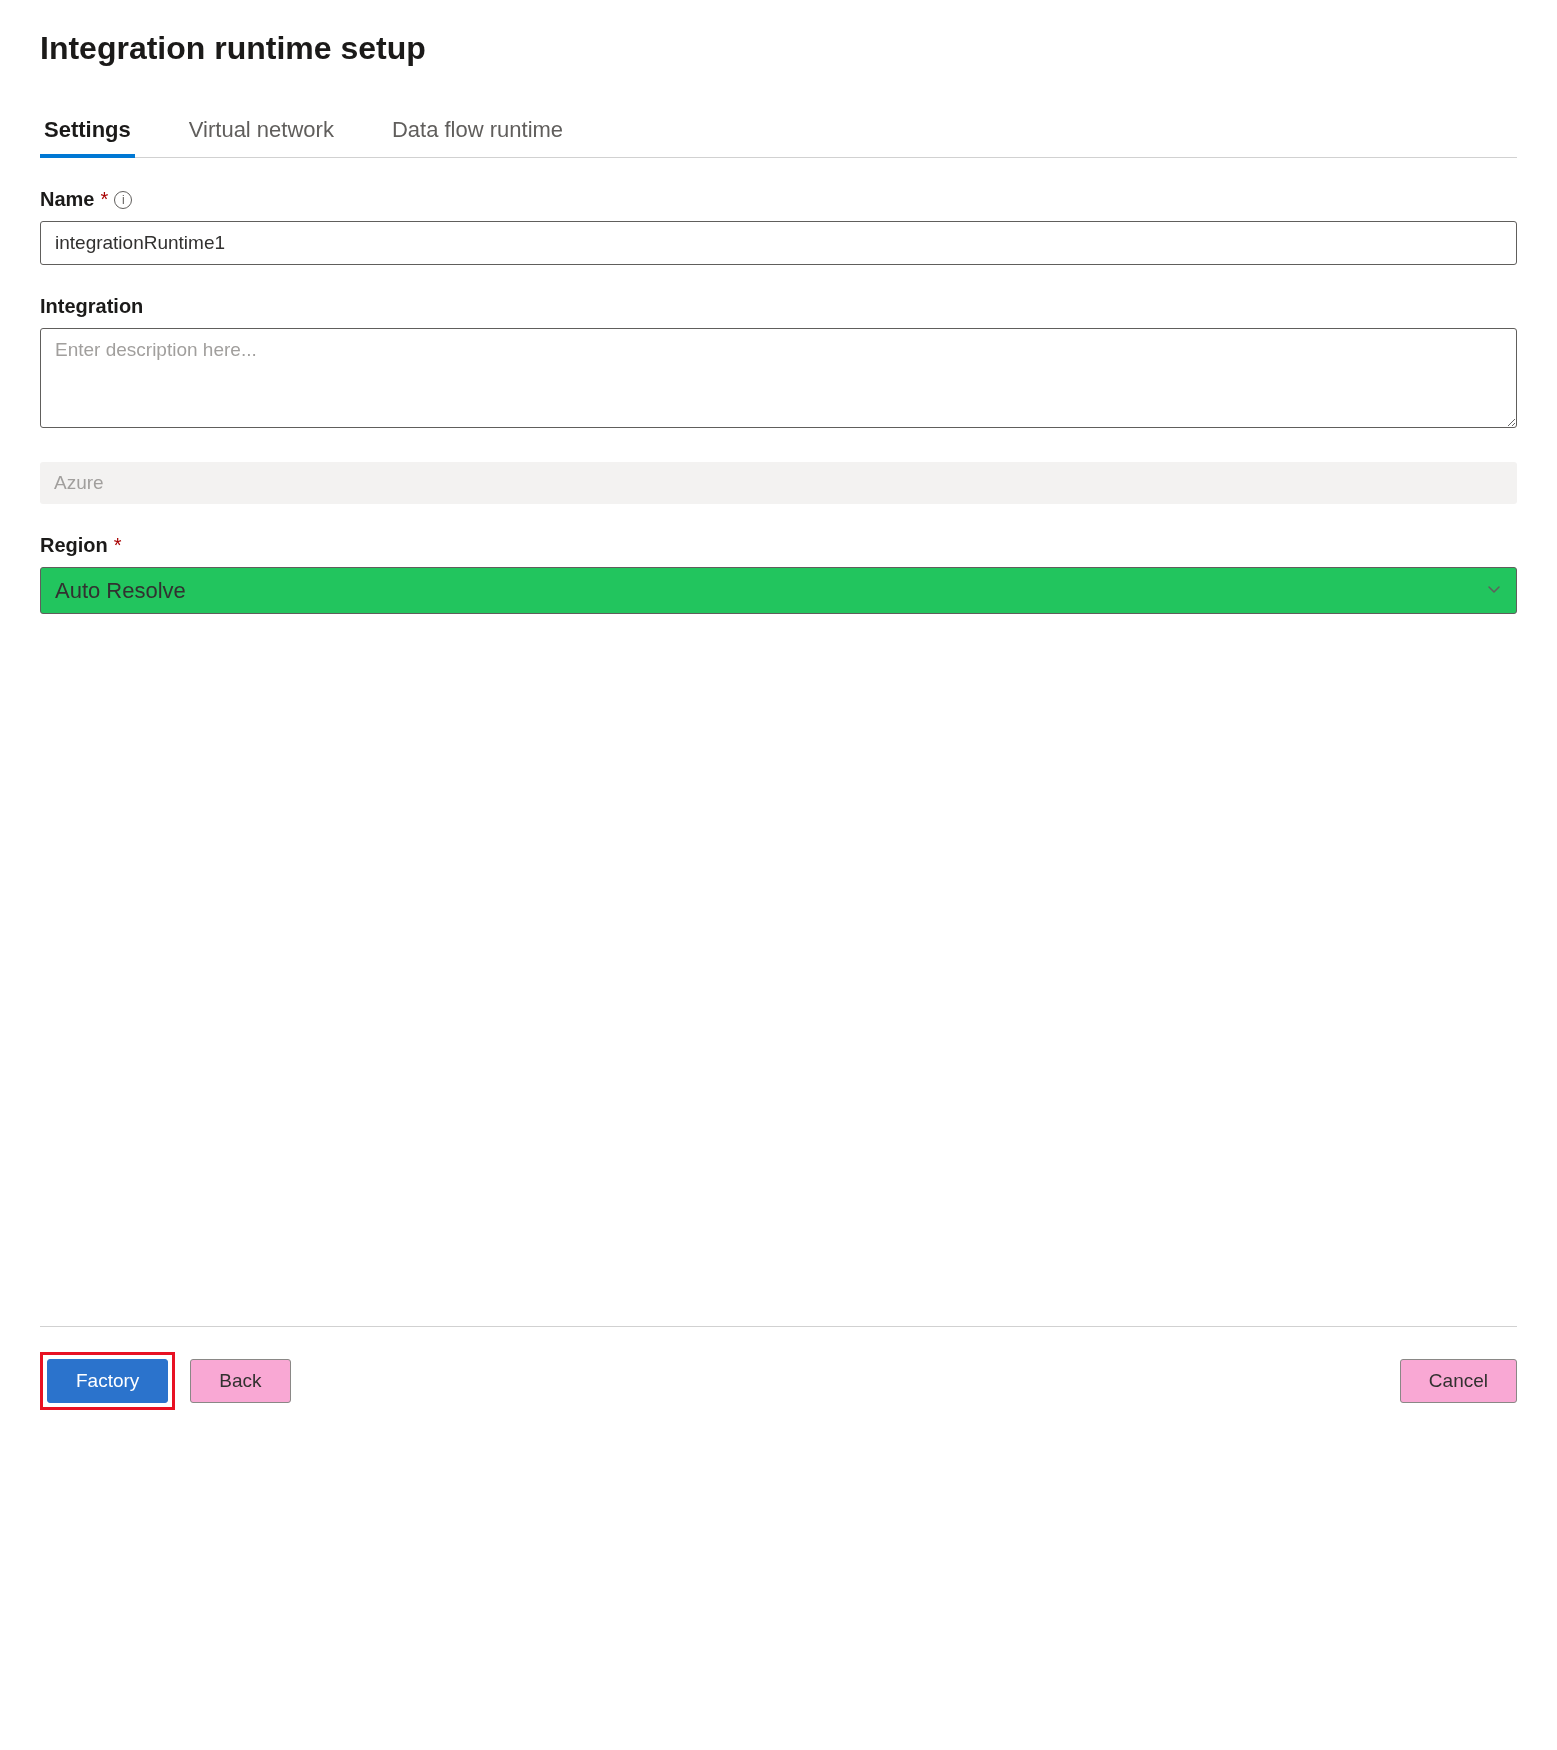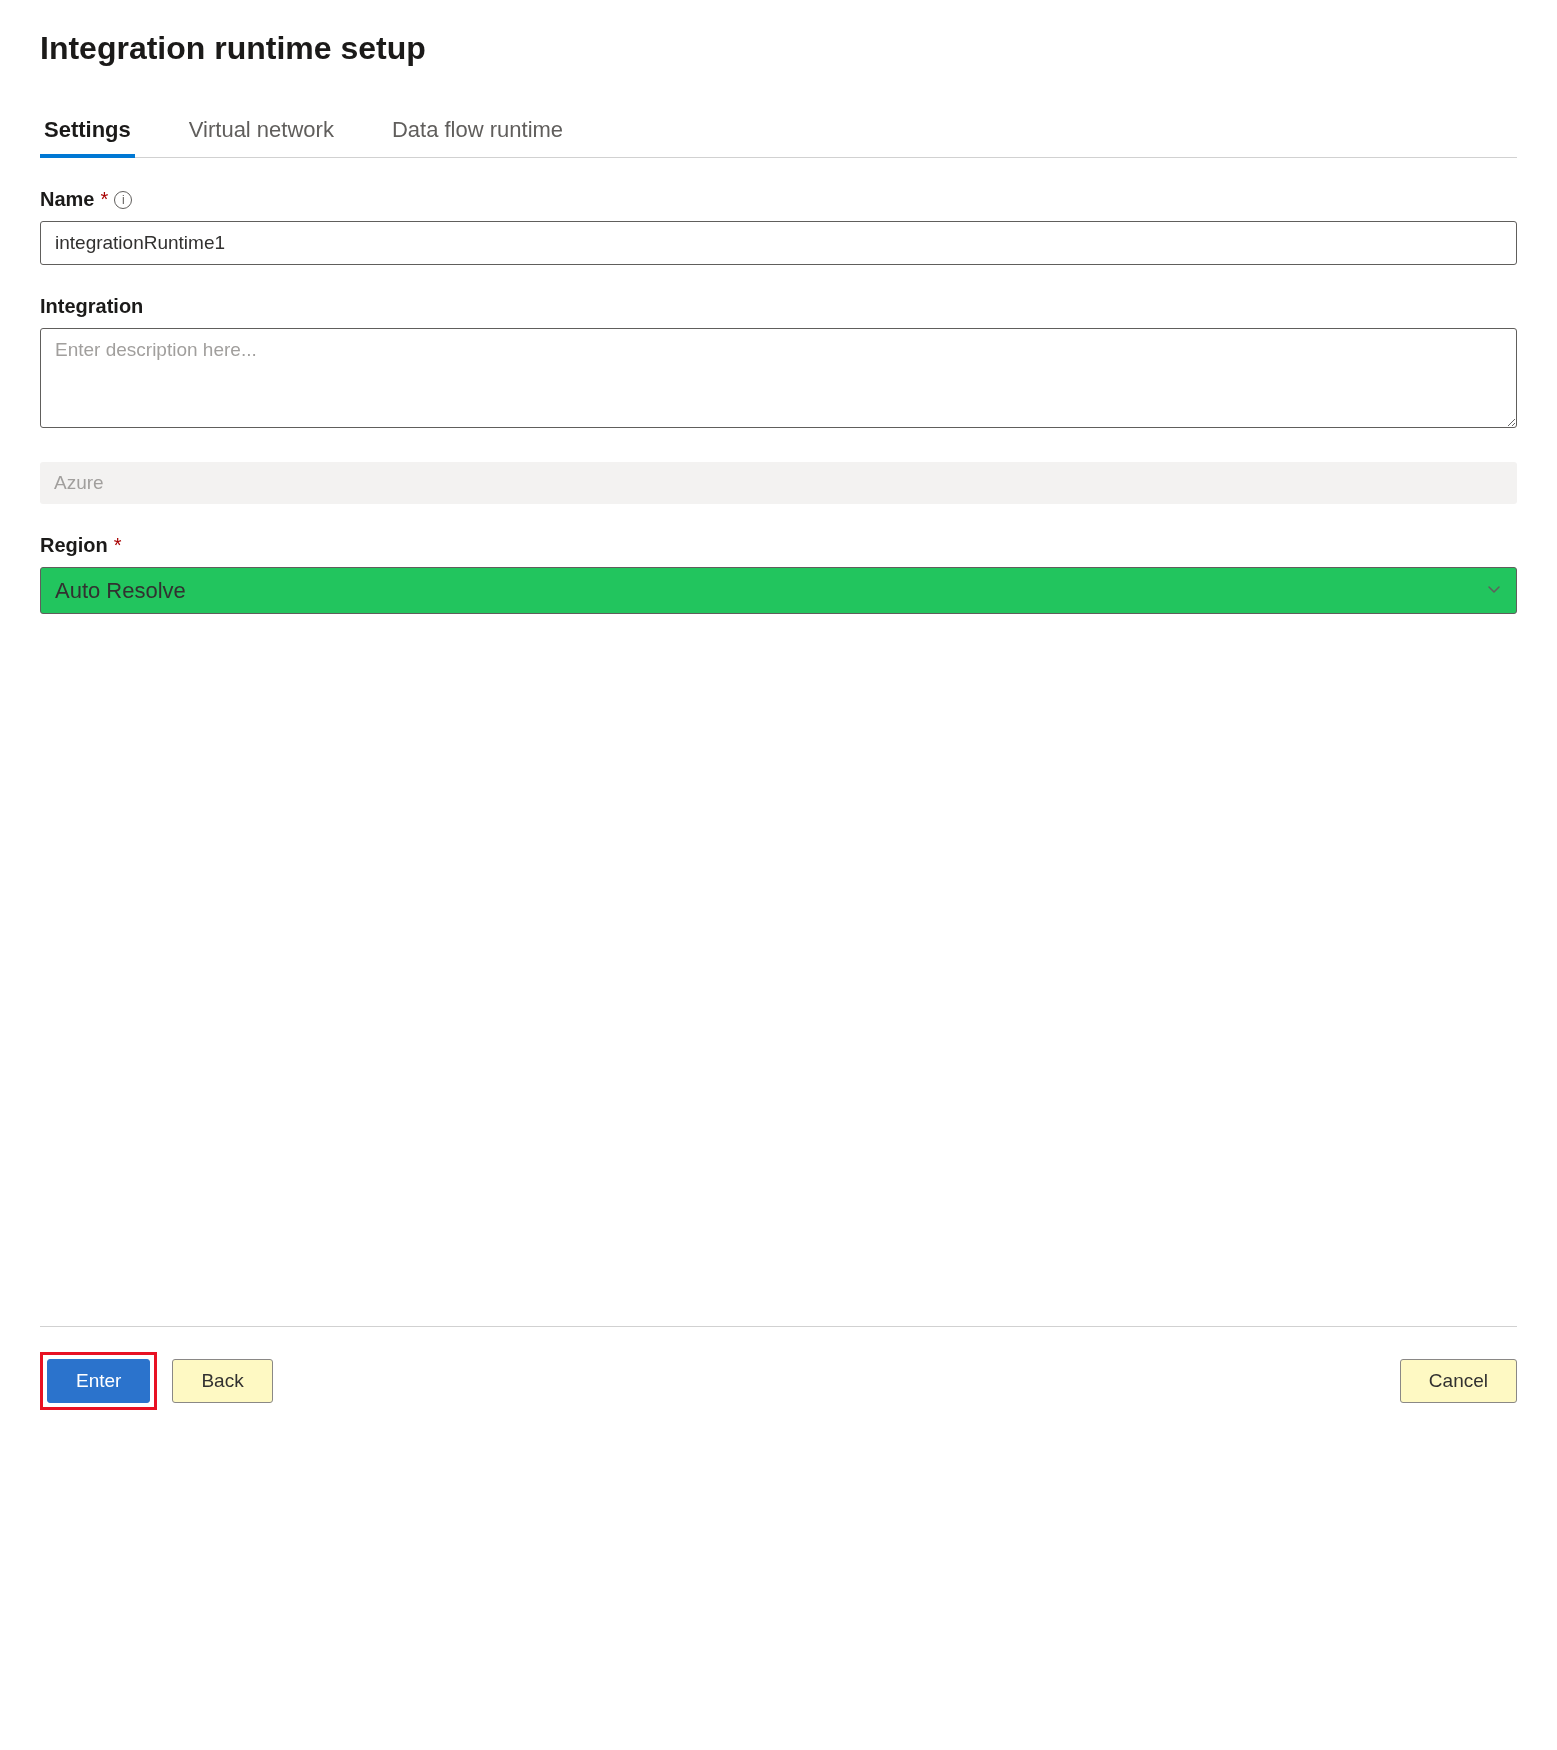--- a/index.html
+++ b/index.html
@@ -190,21 +190,21 @@
       cursor: pointer;
     }
 
     .btn-primary {
       background: #2b73cc;
       color: #ffffff;
       border: 1px solid #2b73cc;
     }
 
     .btn-secondary {
-      background: #fef9c3;
+      background: #f9a8d4;
       color: #323130;
       border: 1px solid #8a8886;
     }
 
     .highlight-box {
       border: 3px solid #e81123;
       padding: 4px;
       display: inline-flex;
     }
 
@@ -257,19 +257,19 @@
             <path d="M3 6 L8 11 L13 6" stroke="#605e5c" stroke-width="1.5" fill="none" stroke-linecap="round" stroke-linejoin="round"></path>
           </svg>
         </span>
       </div>
     </div>
   </div>
 
   <div class="footer">
     <div class="footer-left">
       <span class="highlight-box">
-        <button class="btn btn-primary">Enter</button>
+        <button class="btn btn-primary">Factory</button>
       </span>
       <button class="btn btn-secondary">Back</button>
     </div>
     <button class="btn btn-secondary">Cancel</button>
   </div>
 </div>
 
 </body></html>

